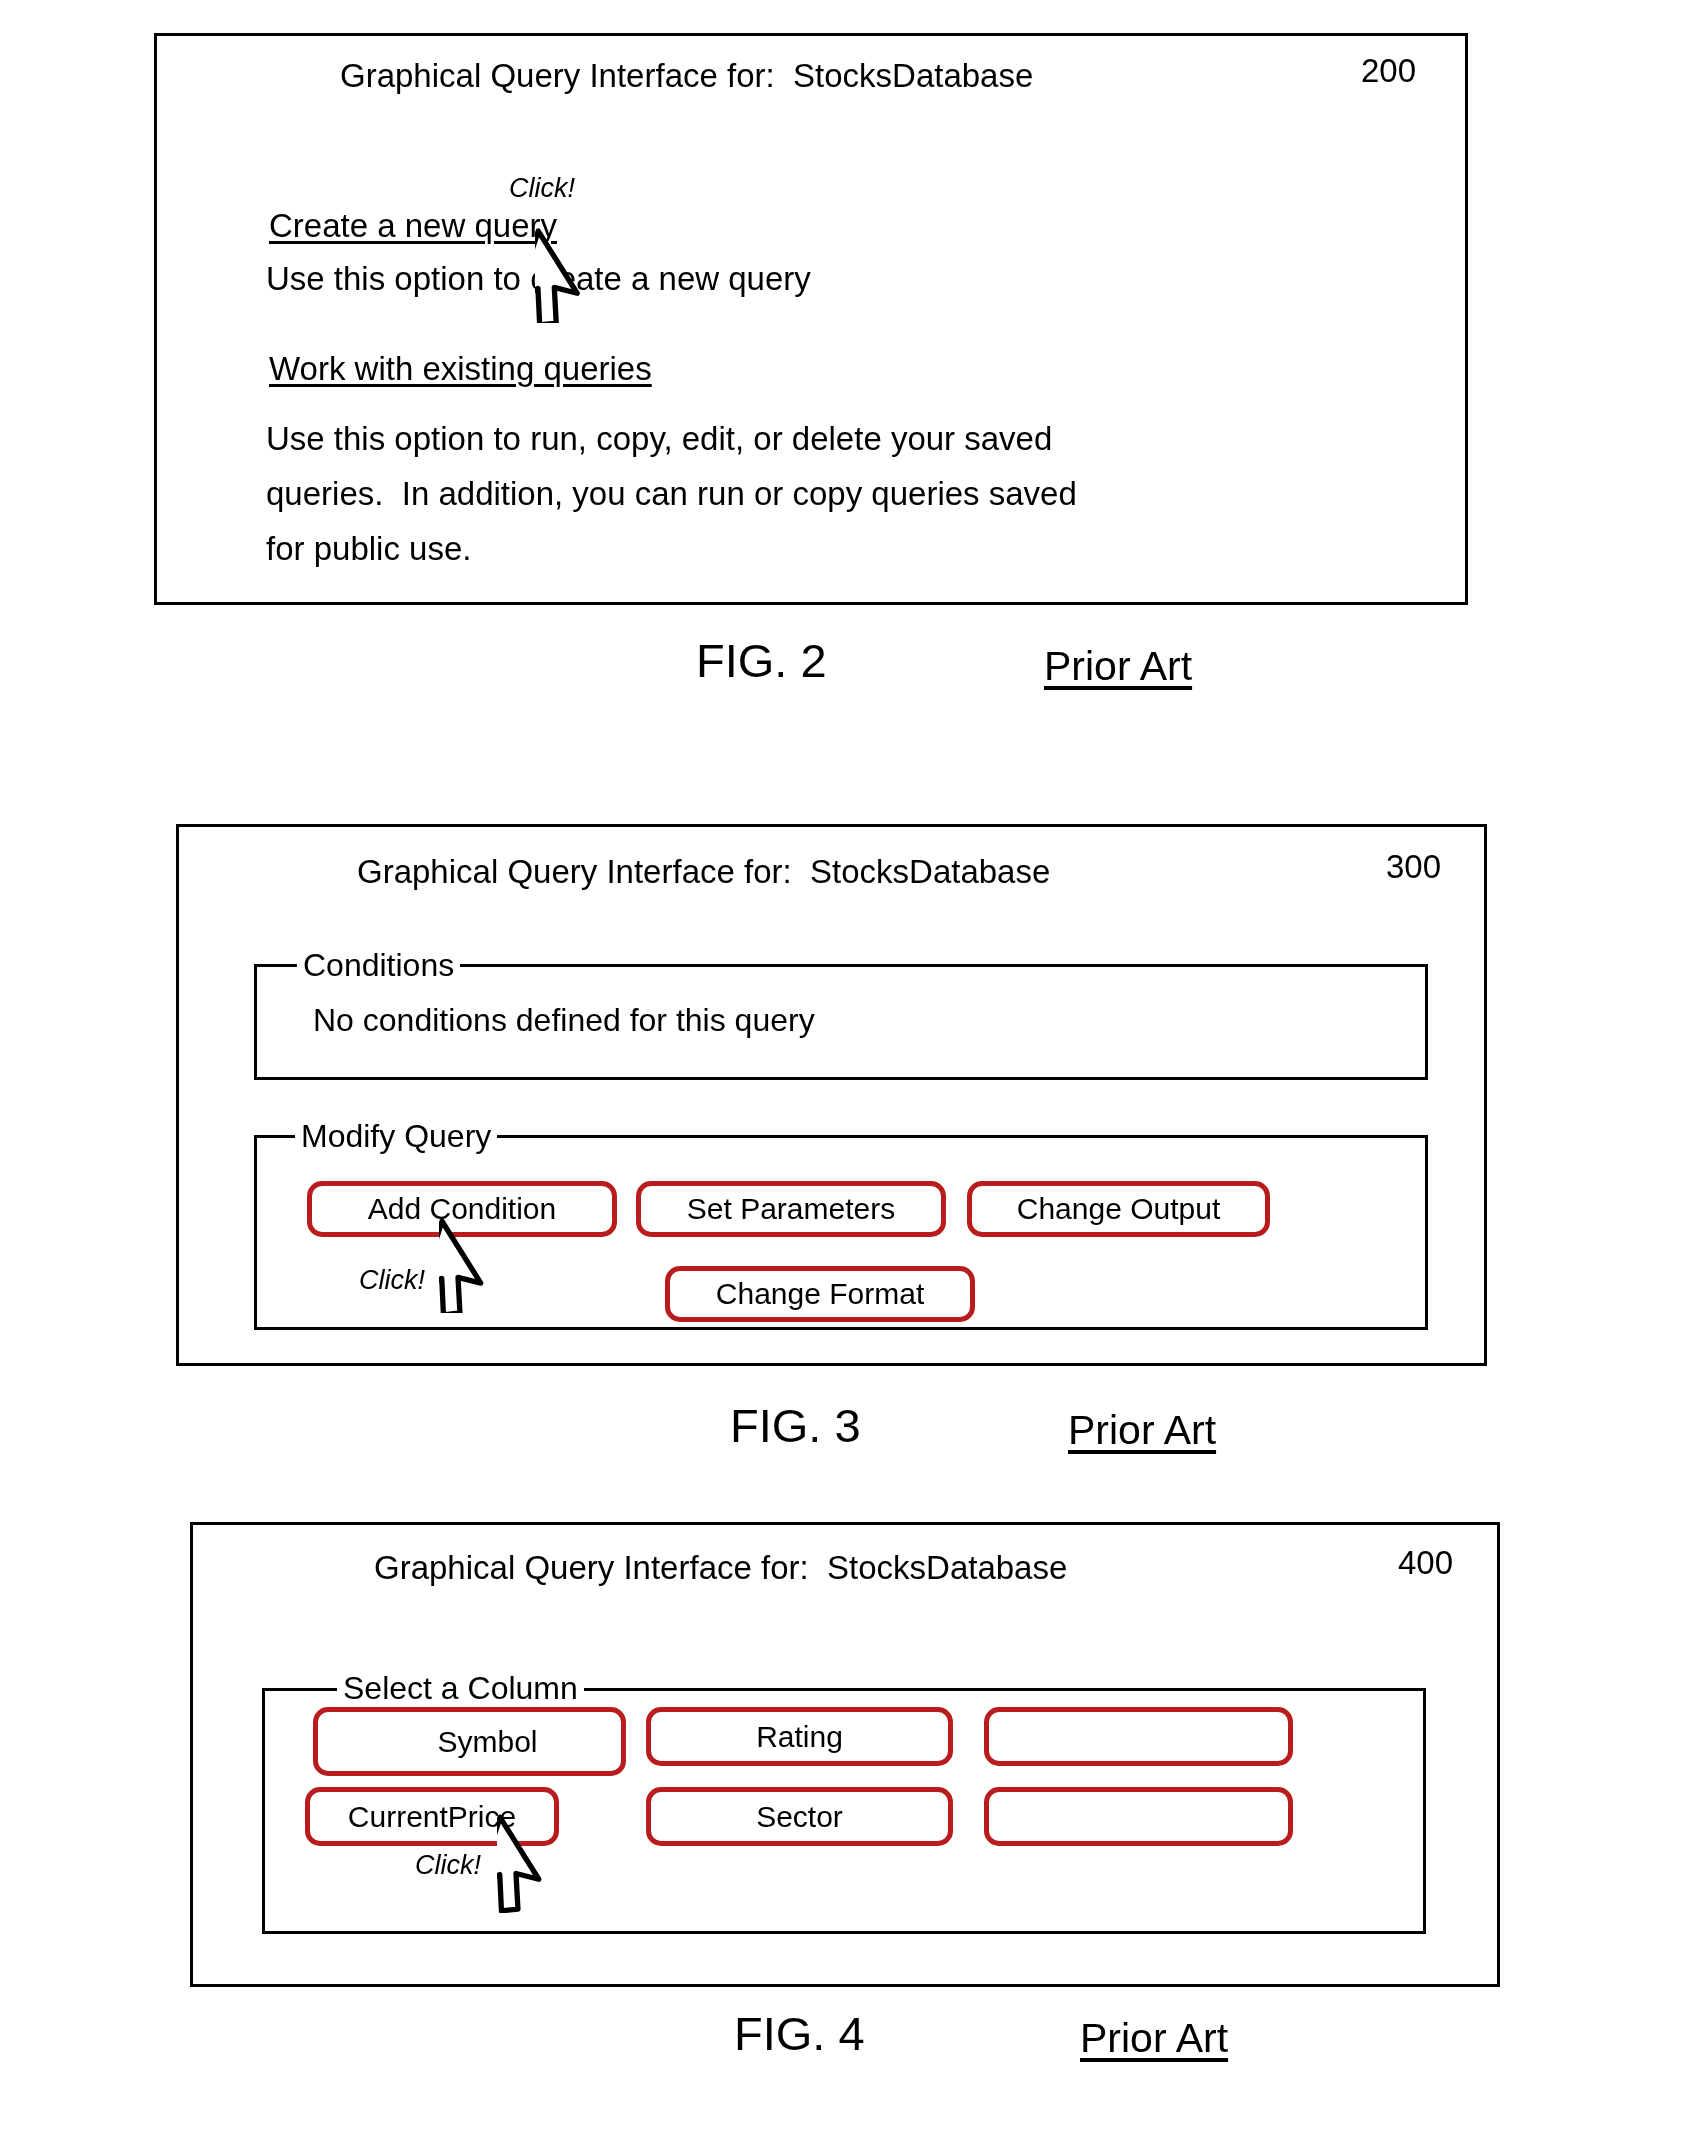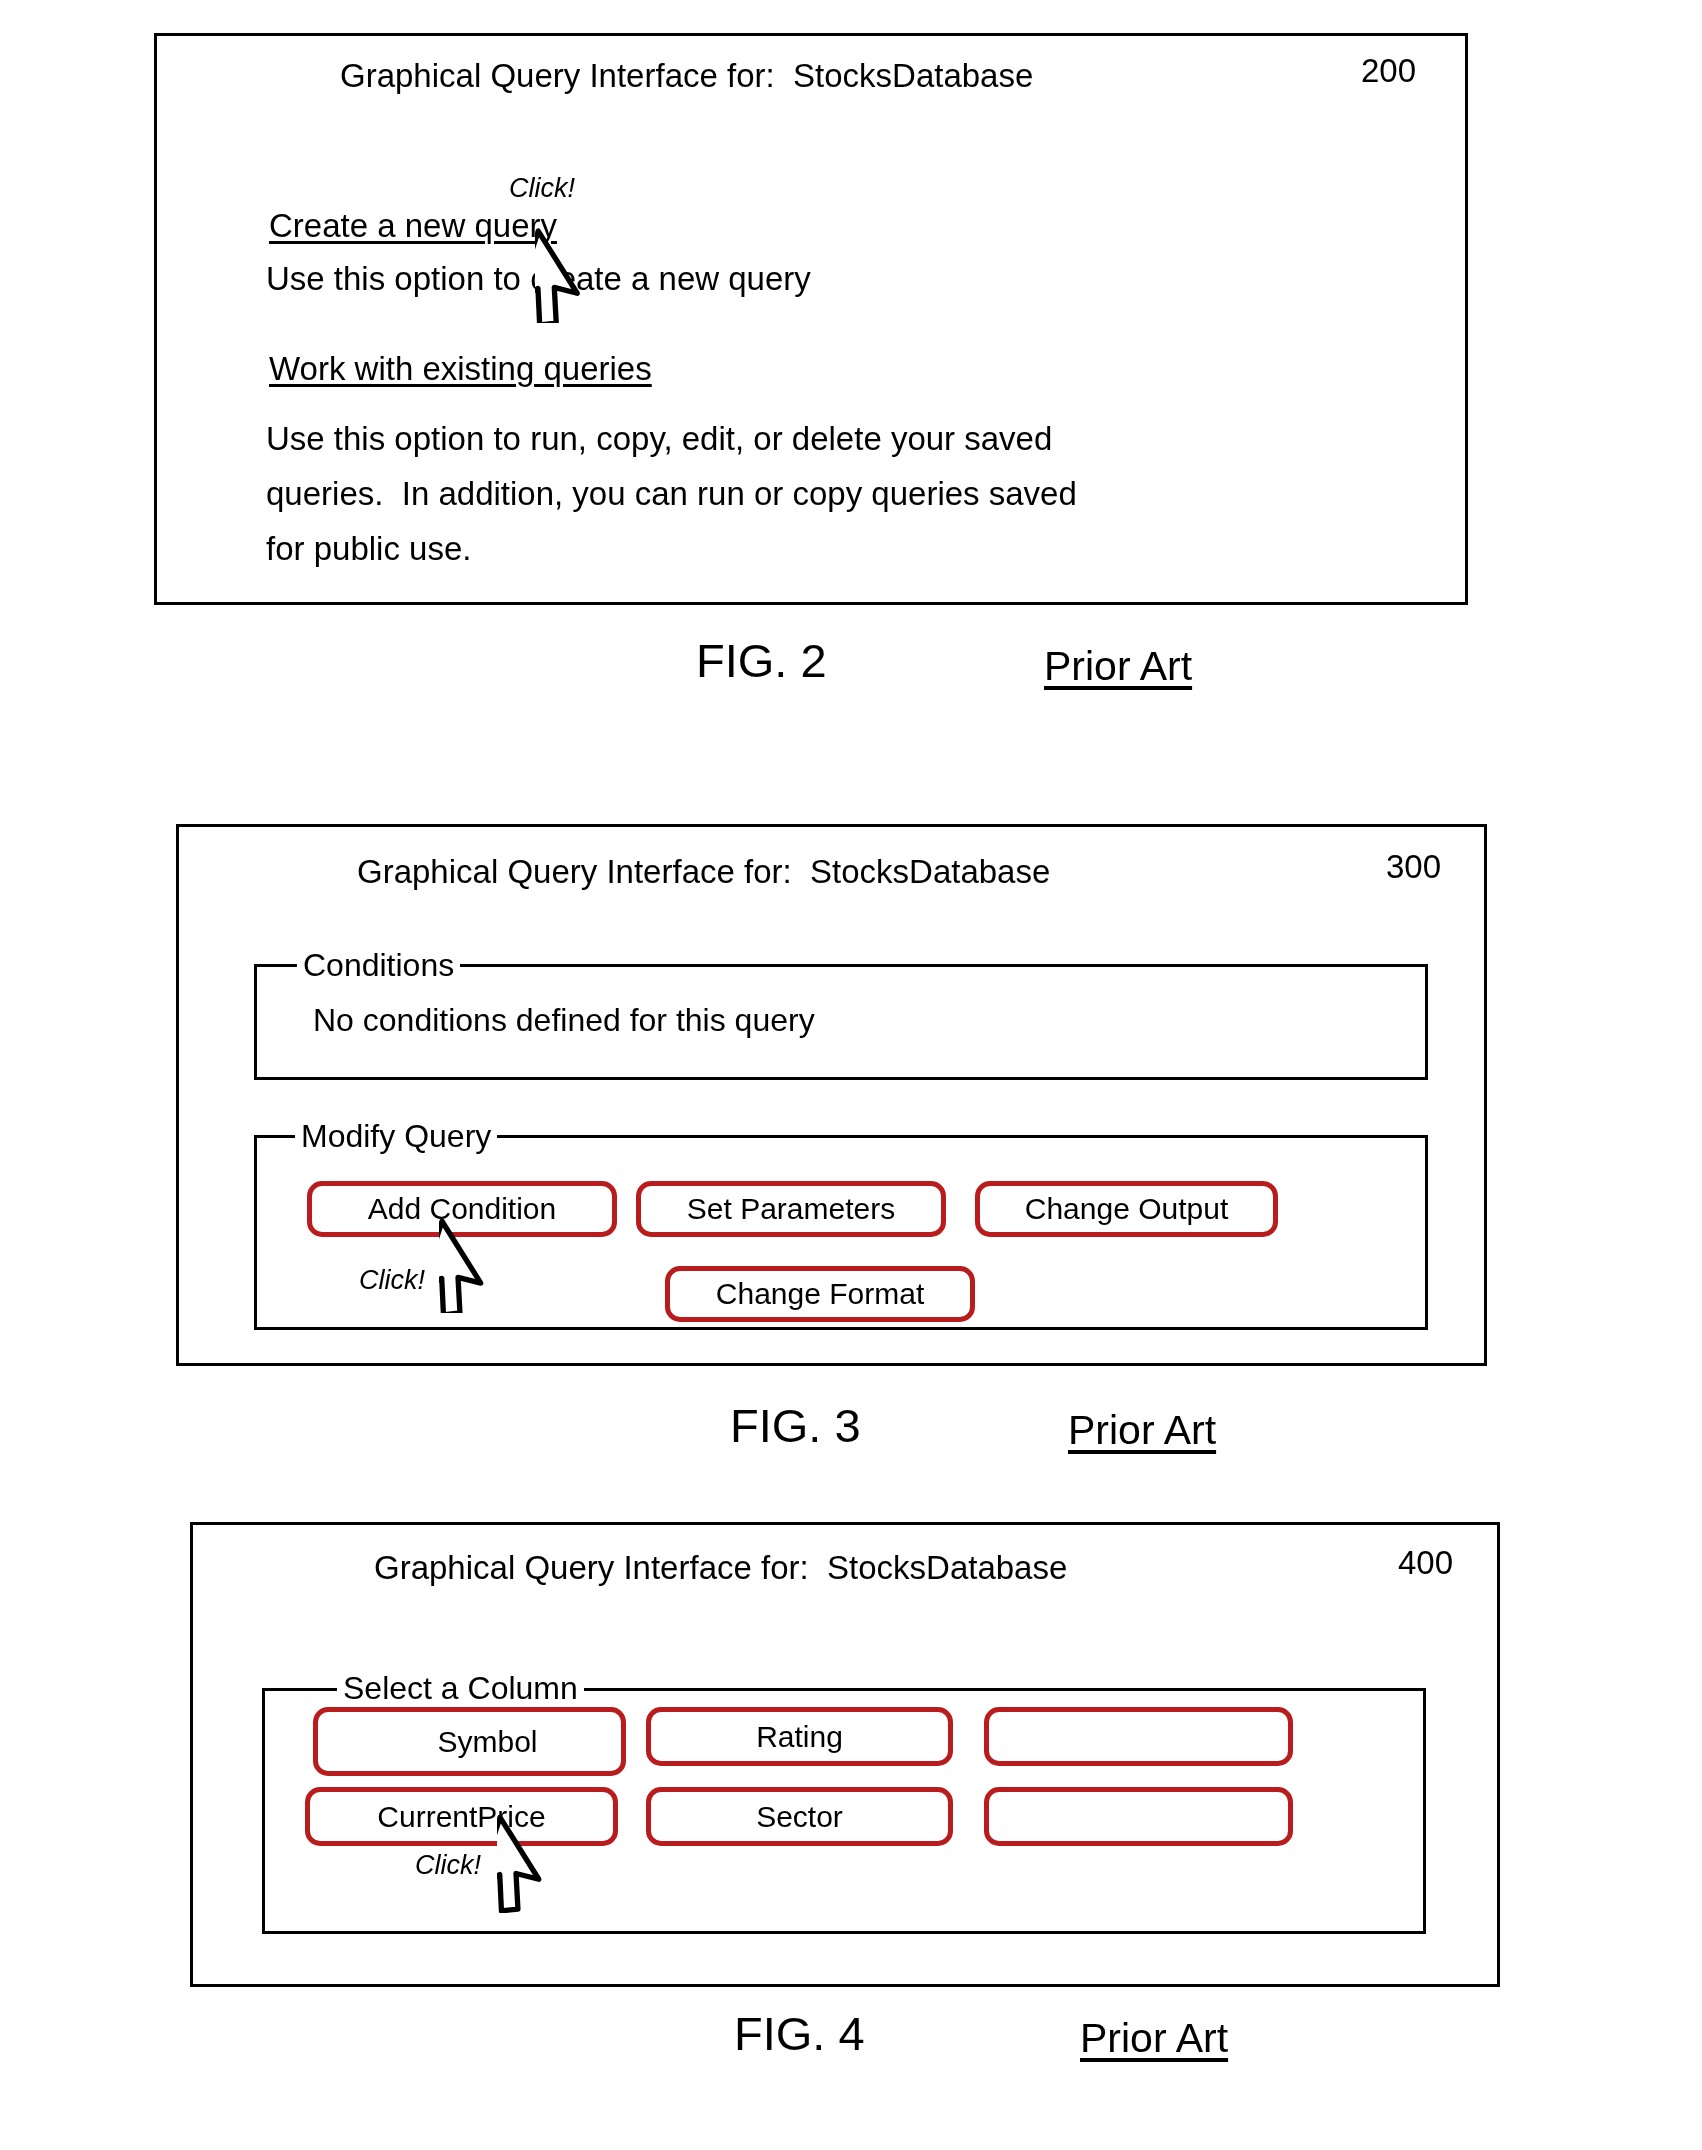--- a/index.html
+++ b/index.html
@@ -157,21 +157,21 @@
 
 <div class="group" style="left:254px; top:964px; width:1174px; height:116px;"></div>
 <div class="group-legend" style="left:297px; top:949px;">Conditions</div>
 <div class="group-body-text" style="left:313px; top:1002px;">No conditions defined for this query</div>
 
 <div class="group" style="left:254px; top:1135px; width:1174px; height:195px;"></div>
 <div class="group-legend" style="left:295px; top:1120px;">Modify Query</div>
 
 <div class="btn" style="left:307px; top:1181px; width:310px; height:56px;">Add Condition</div>
 <div class="btn" style="left:636px; top:1181px; width:310px; height:56px;">Set Parameters</div>
-<div class="btn" style="left:967px; top:1181px; width:303px; height:56px;margin-left:8px;">Change Output</div>
+<div class="btn" style="left:967px; top:1181px; width:303px; height:56px;">Change Output</div>
 <div class="btn" style="left:659px; top:1266px; width:310px; height:56px;margin-left:6px;">Change Format</div>
 
 <div class="click-label" style="left:359px; top:1265px;">Click!</div>
 
 <svg class="cursor" style="left:439px; top:1218px;" width="87" height="95" viewBox="0 0 115 125">
   <polygon points="4,4 4,98 27,76 44,121 64,112 47,68 78,66" fill="#ffffff" stroke="#000000" stroke-width="7" stroke-linejoin="round" transform="rotate(18 4 4)"></polygon>
 </svg>
 
 <div class="fig-caption" style="left:730px; top:1398px;">FIG. 3</div>
 <div class="prior-art" style="left:1068px; top:1407px;">Prior Art</div>
@@ -182,21 +182,21 @@
 
 <div class="ref-num" style="left:1398px; top:1544px;">400</div>
 
 <div class="group" style="left:262px; top:1688px; width:1164px; height:246px;"></div>
 <div class="group-legend" style="left:289px; top:1672px;margin-left:48px;">Select a Column</div>
 
 <div class="btn" style="left:313px; top:1707px; width:313px; height:69px;padding-left:36px;">Symbol</div>
 <div class="btn" style="left:646px; top:1707px; width:307px; height:59px;">Rating</div>
 <div class="btn" style="left:984px; top:1707px; width:309px; height:59px;"></div>
 
-<div class="btn" style="left:305px; top:1787px; width:313px; height:59px;">CurrentPrice</div>
+<div class="btn" style="left:305px; top:1787px; width:254px; height:59px;">CurrentPrice</div>
 <div class="btn" style="left:646px; top:1787px; width:307px; height:59px;">Sector</div>
 <div class="btn" style="left:984px; top:1787px; width:309px; height:59px;"></div>
 
 <div class="click-label" style="left:415px; top:1850px;">Click!</div>
 
 <svg class="cursor" style="left:497px; top:1814px;" width="87" height="99" viewBox="0 0 115 130">
   <polygon points="4,4 4,98 27,76 44,121 64,112 47,68 78,66" fill="#ffffff" stroke="#000000" stroke-width="7" stroke-linejoin="round" transform="rotate(18 4 4)"></polygon>
 </svg>
 
 <div class="fig-caption" style="left:734px; top:2006px;">FIG. 4</div>

